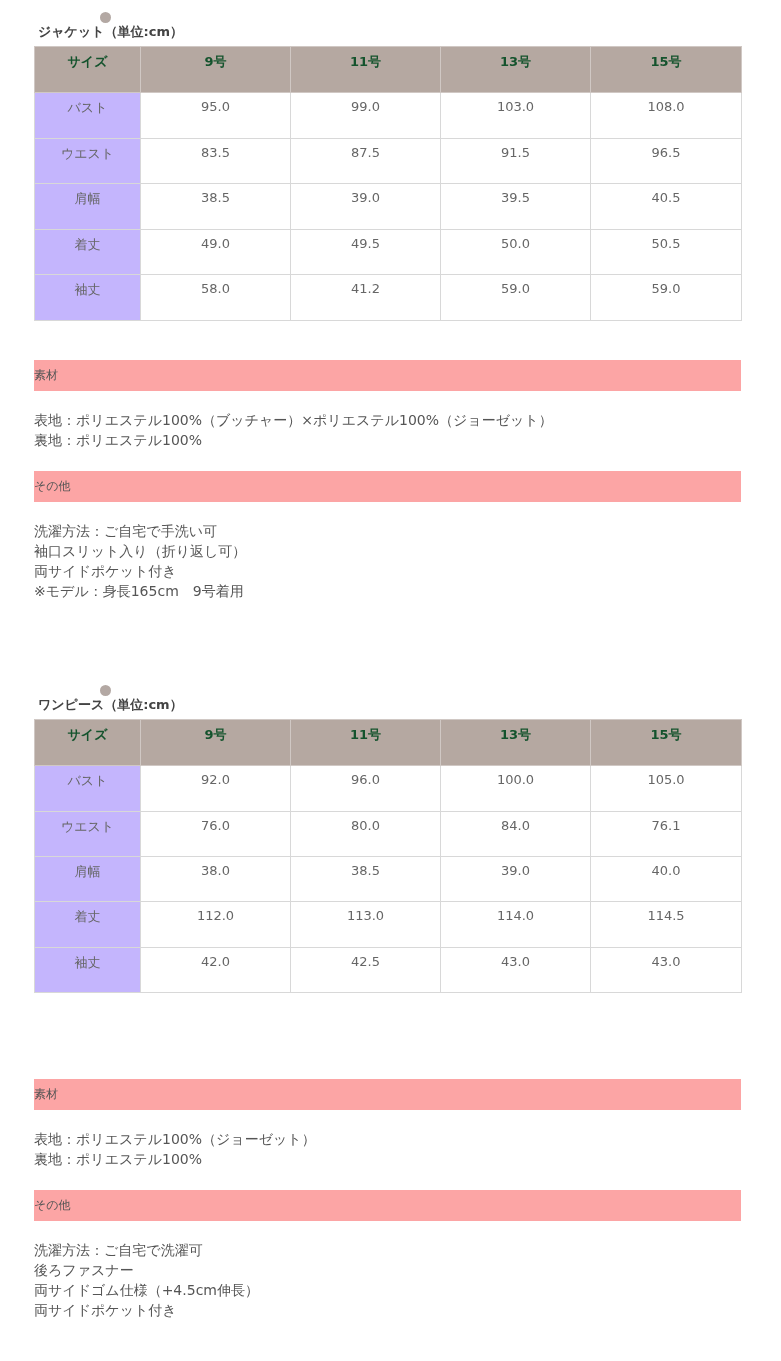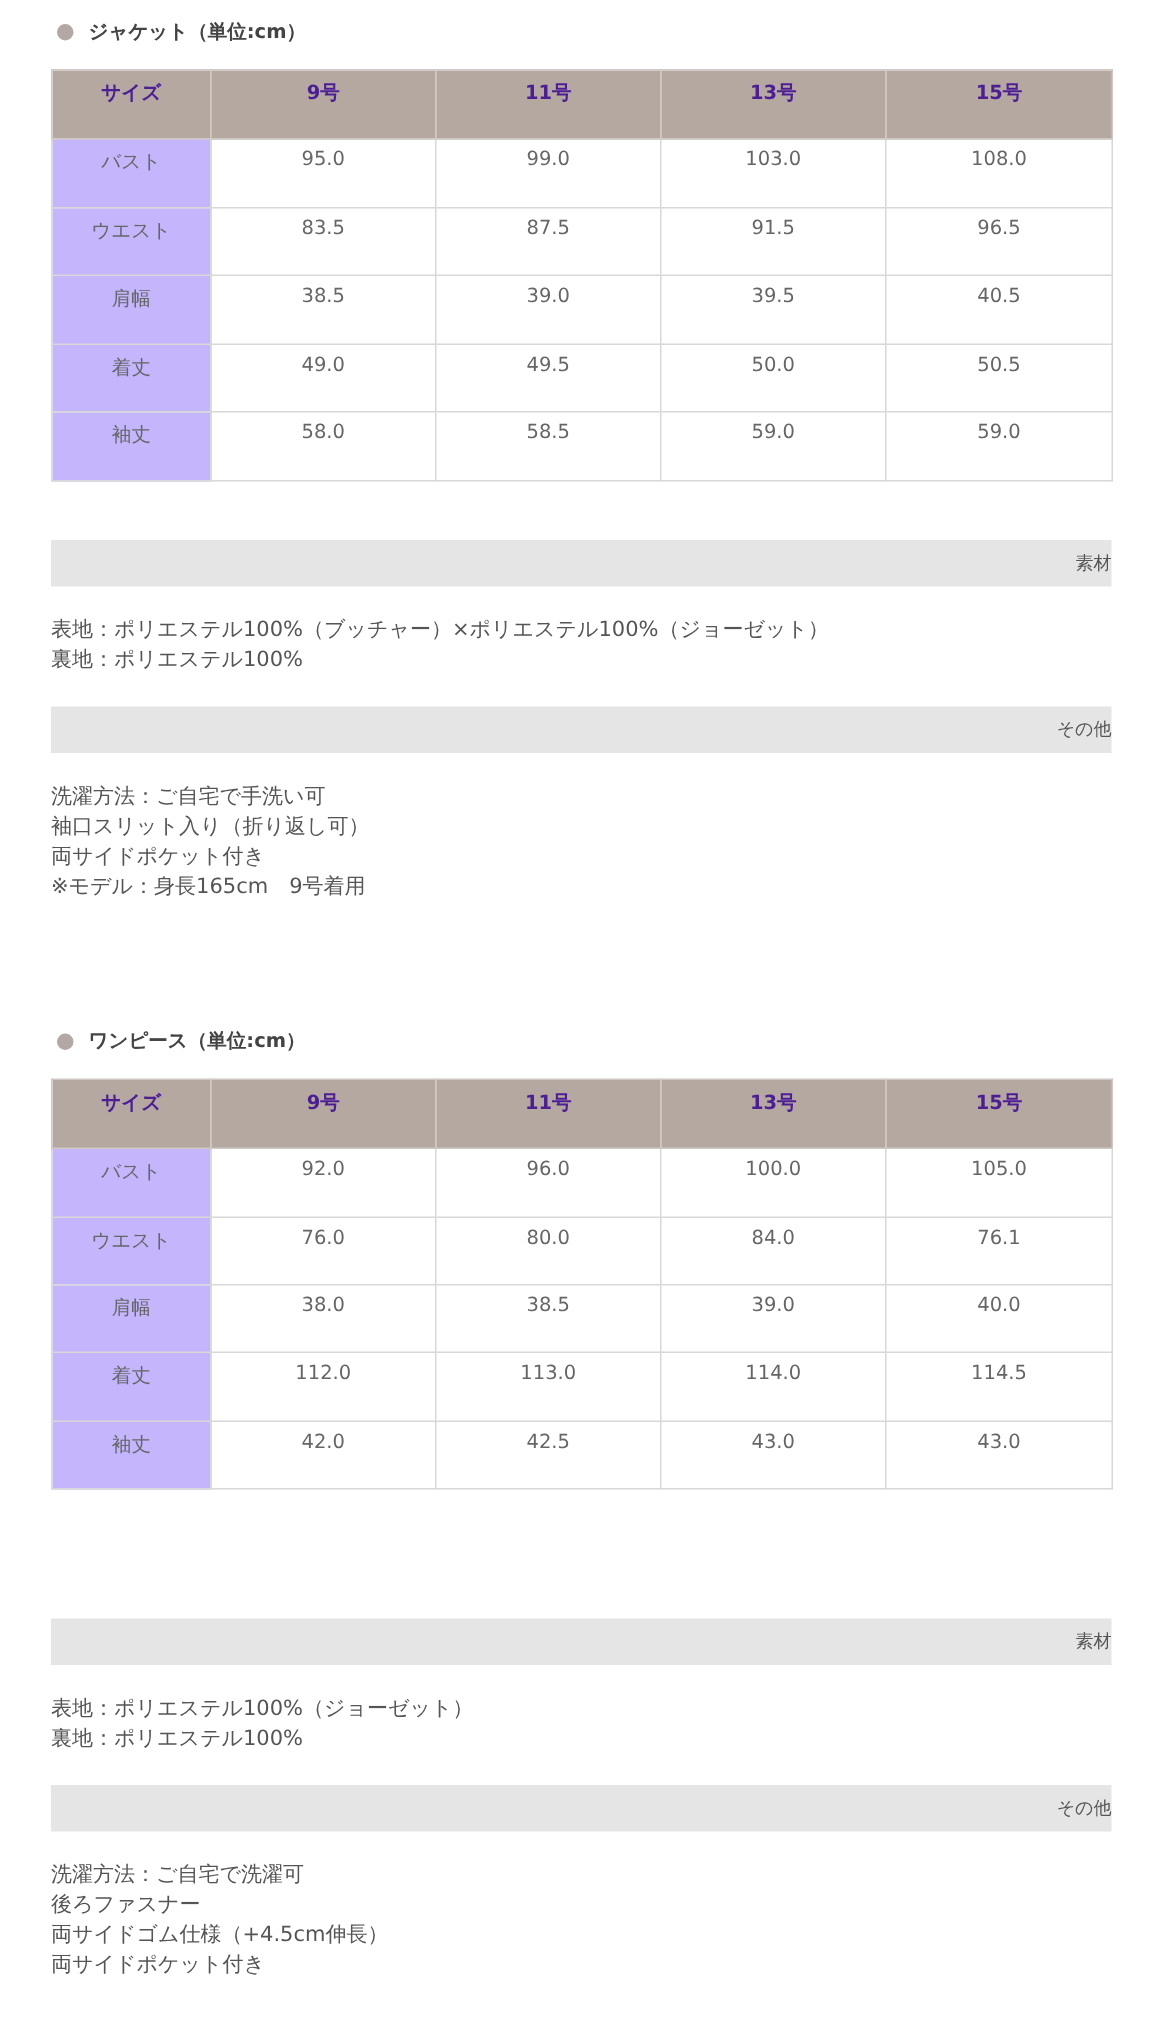--- a/index.html
+++ b/index.html
@@ -1,24 +1,24 @@
 <!DOCTYPE html>
 <html><head>
 <meta charset="utf-8">
 <style>
   html, body { margin:0; padding:0; background:#ffffff; }
   body { width:781px; height:1361px; position:relative; font-family:"DejaVu Sans", sans-serif; color:#555; overflow:hidden; }
-  .heading { position:absolute; left:38px; font-size:13px; font-weight:bold; color:#444; display:flex; align-items:center; }
+  .heading { position:absolute; left:38px; font-size:13px; font-weight:bold; color:#444; display:flex; align-items:center;flex-direction:column; }
   .dot { width:11px; height:11px; border-radius:50%; background:#b3a8a3; margin-right:10px; display:inline-block; }
   table.size { position:absolute; left:34px; width:707px; border-collapse:collapse; table-layout:fixed; font-size:13px; }
   table.size td, table.size th { border:1px solid #d8d8d8; text-align:center; vertical-align:top; padding-top:6px; height:39px; box-sizing:border-box; }
-  table.size th { background:#b5a8a1; color:#4c1d95; font-weight:bold; border-color:#d0c8c4; }
+  table.size th { background:#b5a8a1; color:#14532d; font-weight:bold; border-color:#d0c8c4; }
   table.size td.label { background:#c4b5fd; color:#666; }
   table.size td { color:#666; }
-  .bar { position:absolute; left:34px; width:707px; height:31px; background:#e5e5e5; text-align:right; line-height:31px; font-size:12px; color:#555; }
+  .bar { position:absolute; left:34px; width:707px; height:31px; background:#fca5a5; text-align:left; line-height:31px; font-size:12px; color:#555; }
   .text { position:absolute; left:34px; font-size:14px; line-height:20px; color:#555; }
 </style>
 </head>
 <body>
 
 <div class="heading" style="top:12px;">
   <span class="dot"></span>
   <span>ジャケット（単位:cm）</span>
 </div>
 
@@ -62,21 +62,21 @@
   <tr style="height:45px">
     <td class="label" style="height:45px">着丈</td>
     <td>49.0</td>
     <td>49.5</td>
     <td>50.0</td>
     <td>50.5</td>
   </tr>
   <tr style="height:46px">
     <td class="label" style="height:46px">袖丈</td>
     <td>58.0</td>
-    <td>58.5</td>
+    <td>41.2</td>
     <td>59.0</td>
     <td>59.0</td>
   </tr>
 </tbody>
   </table>
 
 <div class="bar" style="top:360px;">素材</div>
 <div class="text" style="top:410px;">
   <div>表地：ポリエステル100%（ブッチャー）×ポリエステル100%（ジョーゼット）</div>
   <div>裏地：ポリエステル100%</div>

